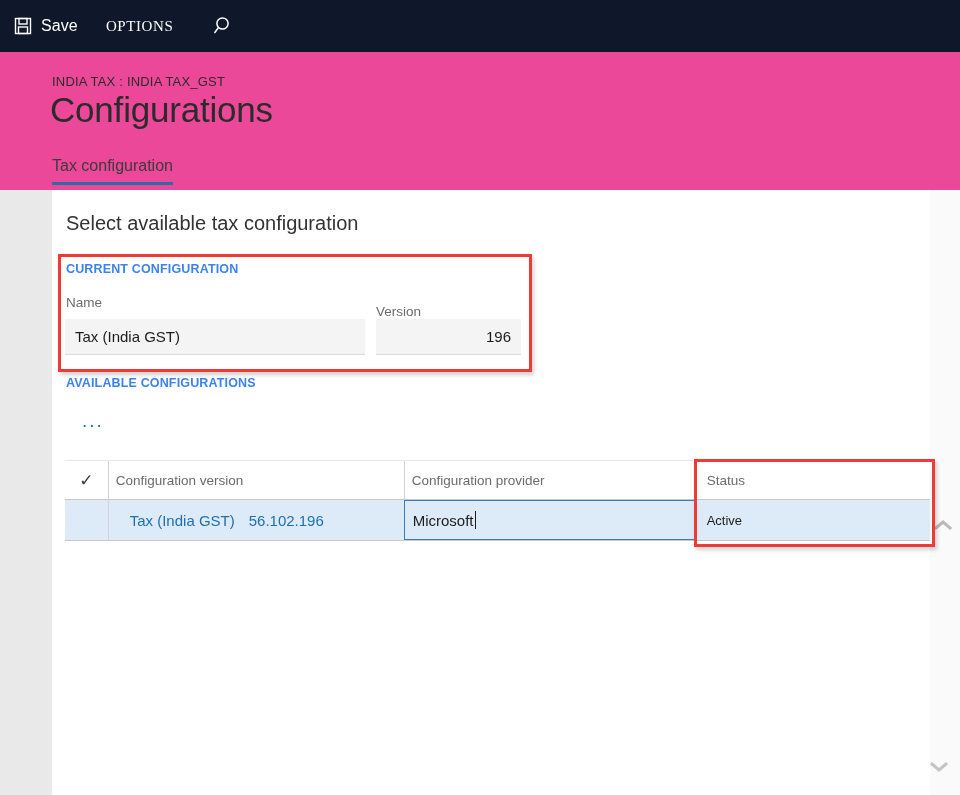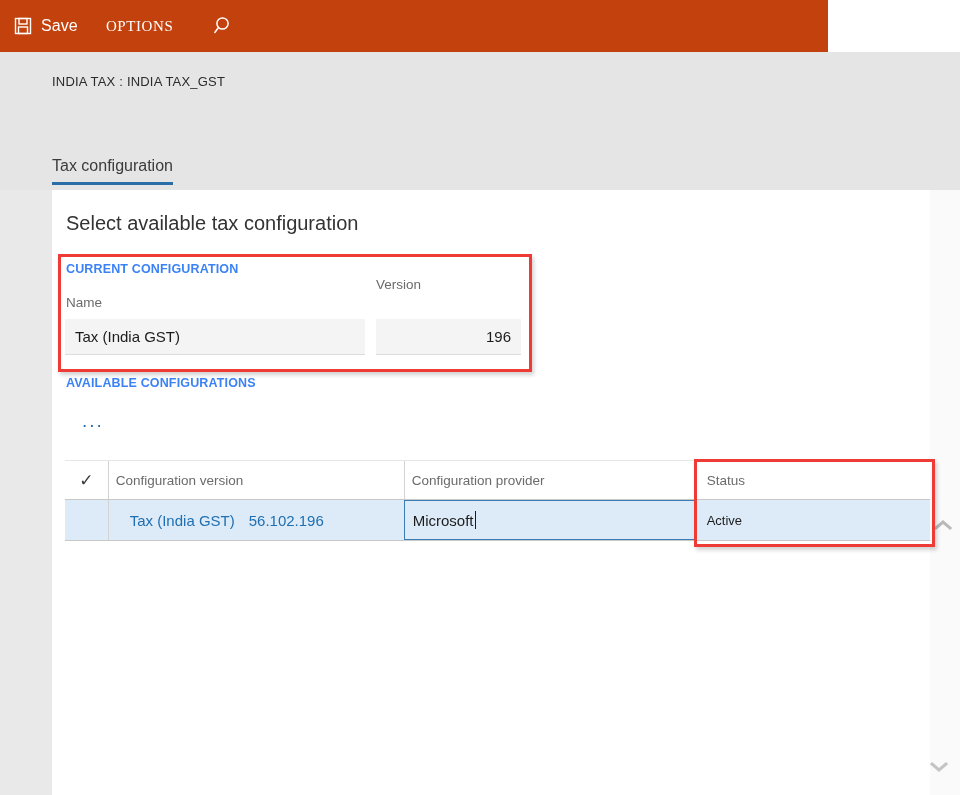--- a/index.html
+++ b/index.html
@@ -12,22 +12,22 @@
     background: #ffffff;
     font-family: "Liberation Sans", sans-serif;
     -webkit-font-smoothing: antialiased;
     overflow: hidden;
   }
 
   
   .topbar {
     position: absolute;
     left: 0; top: 0;
-    width: 828px; height: 52px;
-    background: #c2410c;
+    width: 960px; height: 52px;
+    background: #0f172a;
     display: flex;
     align-items: flex-start;
   }
   .topbar-item {
     display: flex;
     align-items: center;
     height: 52px;
     color: #ffffff;
     cursor: default;
     user-select: none;
@@ -38,21 +38,21 @@
   .options-label { font-size: 15px; color: #ffffff; letter-spacing: .6px; font-family: Liberation Serif, serif; }
   .search-btn { padding: 0 14px; margin-left: 12px; }
 
   .icon-svg { display: block; }
 
   
   .header-band {
     position: absolute;
     left: 0; top: 52px;
     width: 960px; height: 138px;
-    background: #e5e5e5;
+    background: #ec4899;
   }
   .breadcrumb {
     position: absolute;
     left: 52px; top: 22px;
     font-size: 13px;
     color: #2b2b2b;
     letter-spacing: .2px;
     white-space: nowrap;
   }
   .page-title {
@@ -121,21 +121,21 @@
   #current-config-label { left: 14px; top: 72px; }
   #available-config-label { left: 14px; top: 186px; }
 
   .field-label {
     position: absolute;
     font-size: 13.5px;
     color: #6b6b6b;
     white-space: nowrap;
   }
   #name-label { left: 14px; top: 105px; }
-  #version-label { left: 324px; top: 87px; }
+  #version-label { left: 324px; top: 114px; }
 
   .field-box {
     position: absolute;
     background: #f4f4f4;
     border: none;
     border-bottom: 1px solid #dcdcdc;
     font-family: "Liberation Sans", sans-serif;
     font-size: 15px;
     color: #1c1c1c;
     box-sizing: border-box;
@@ -282,20 +282,21 @@
         <circle cx="9.5" cy="8.5" r="5.6" fill="none" stroke="#ffffff" stroke-width="1.5"></circle>
         <line x1="5.3" y1="12.7" x2="1.8" y2="17.5" stroke="#ffffff" stroke-width="1.5" stroke-linecap="round"></line>
       </svg>
     </span>
   </div>
 
 </div>
 
 <div class="header-band">
   <div class="breadcrumb">INDIA TAX : INDIA TAX_GST</div>
+  <div class="page-title">Configurations</div>
   <div class="tabstrip">
     <div class="tab active">
       <span>Tax configuration</span>
     </div>
   </div>
 </div>
 
 <div class="left-gutter"></div>
 
 <div class="panel">

